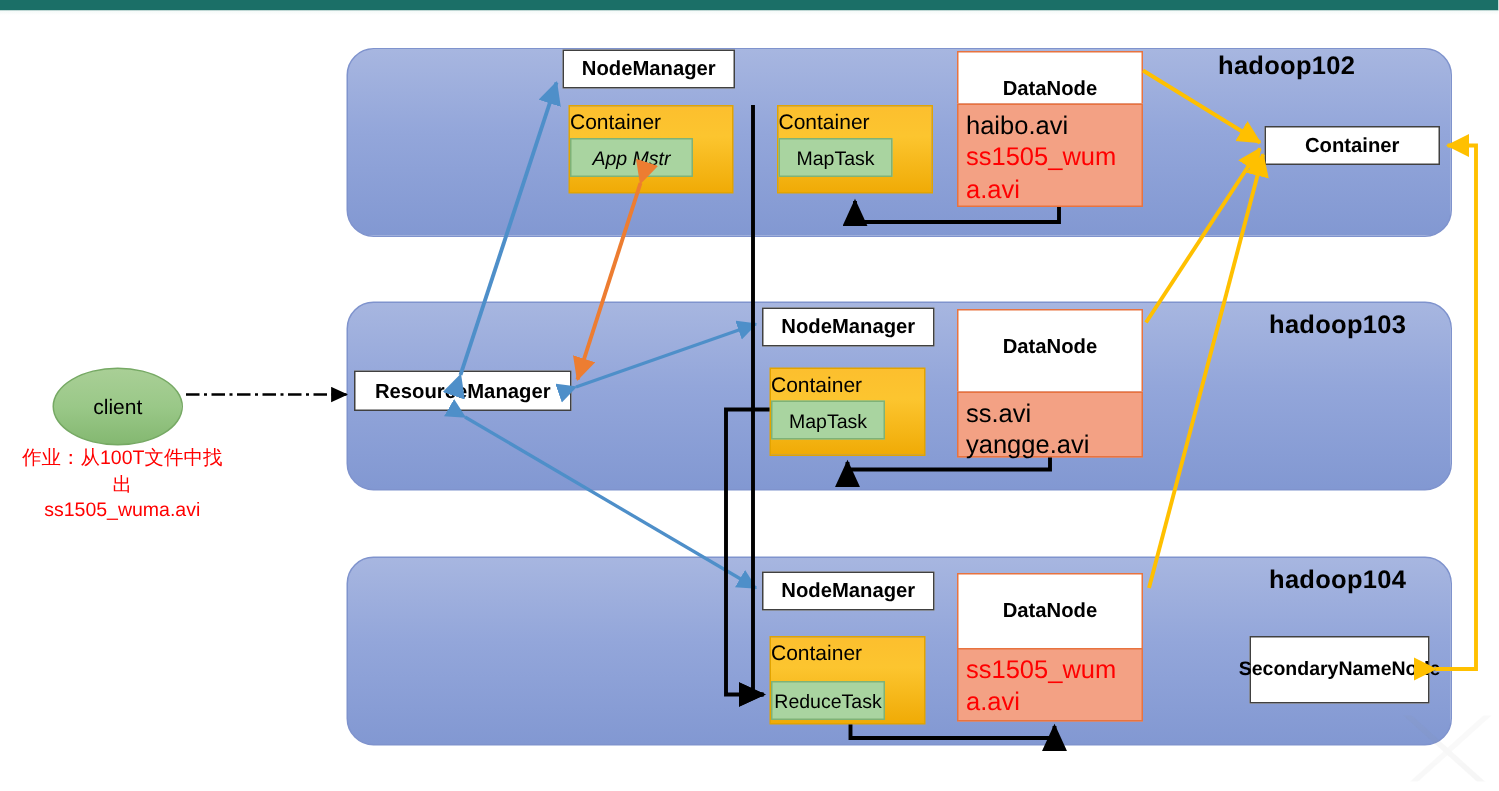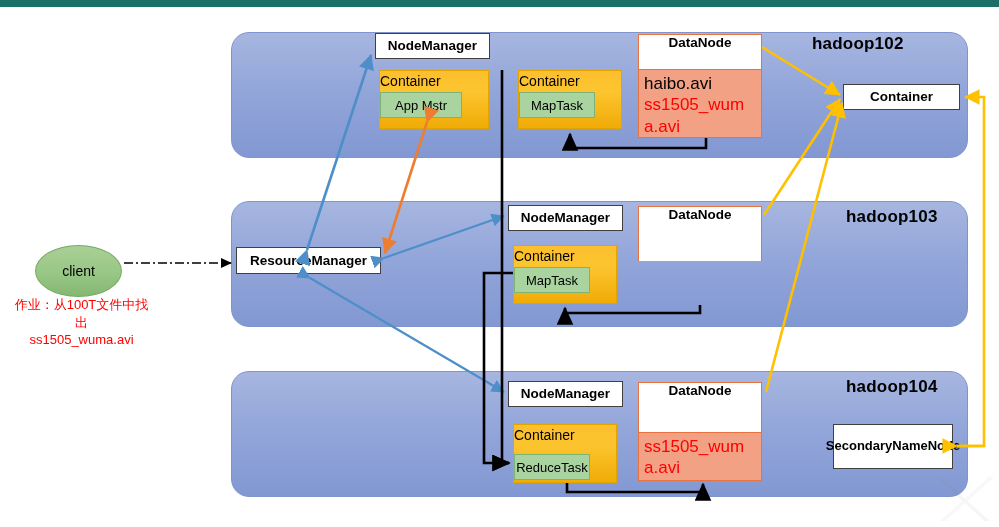--- a/index.html
+++ b/index.html
@@ -70,21 +70,21 @@
   }
 
   
   .datanode-wrap { position:absolute; }
   .datanode-head {
     background:#ffffff;
     border:1px solid #e8733f;
     border-bottom:none;
     font-weight:bold; font-size:13.5px; color:#000;
     display:flex; align-items:flex-start; justify-content:center;
-    padding-top:0;
+    padding-top:16px;
   }
   .datanode-body {
     background:#f3a184;
     border:1px solid #e8733f;
     font-size:17px; color:#000;
     padding:3px 5px 0 5px;
     line-height:1.25;
     word-break:break-all;
   }
   .dn-red { color:#ff0000; }
@@ -127,21 +127,21 @@
 <div id="topbar"></div>
 <div id="topbar-shadow"></div>
 
 <div class="host-panel" style="left:231px; top:32px; width:737px; height:126px;"></div>
 <div class="host-label" style="left:812px; top:34px;">hadoop102</div>
 
 <div class="box nodemanager" style="left:375px; top:33px; width:115px; height:26px;">NodeManager</div>
 
 <div class="container-box" style="left:379px; top:70px; width:110px; height:59px;">
   <div class="container-title">Container</div>
-  <div class="task-box" style="width:82px; height:26px;">App Mstr</div>
+  <div class="task-box" style="width:82px; height:26px;font-style:italic;">App Mstr</div>
 </div>
 
 <div class="container-box" style="left:518px; top:70px; width:104px; height:59px;">
   <div class="container-title">Container</div>
   <div class="task-box" style="width:76px; height:26px;">MapTask</div>
 </div>
 
 <div class="datanode-wrap" style="left:638px; top:34px; width:124px; height:104px;">
   <div class="datanode-head" style="width:124px; height:35px;">DataNode</div>
   <div class="datanode-body" style="width:124px; height:69px;">
@@ -157,20 +157,24 @@
 
 <div class="box nodemanager" style="left:508px; top:205px; width:115px; height:26px;">NodeManager</div>
 
 <div class="container-box" style="left:513px; top:245px; width:104px; height:59px;">
   <div class="container-title">Container</div>
   <div class="task-box" style="width:76px; height:26px;">MapTask</div>
 </div>
 
 <div class="datanode-wrap" style="left:638px; top:206px; width:124px; height:99px;">
   <div class="datanode-head" style="width:124px; height:55px;">DataNode</div>
+  <div class="datanode-body" style="width:124px; height:44px;">
+    <div>ss.avi</div>
+    <div>yangge.avi</div>
+  </div>
 </div>
 
 <div class="box resourcemanager" style="left:236px; top:247px; width:145px; height:27px;">ResourceManager</div>
 
 <div class="host-panel" style="left:231px; top:371px; width:737px; height:126px;"></div>
 <div class="host-label" style="left:846px; top:377px;">hadoop104</div>
 
 <div class="box nodemanager" style="left:508px; top:381px; width:115px; height:26px;">NodeManager</div>
 
 <div class="container-box" style="left:513px; top:424px; width:104px; height:59px;">

